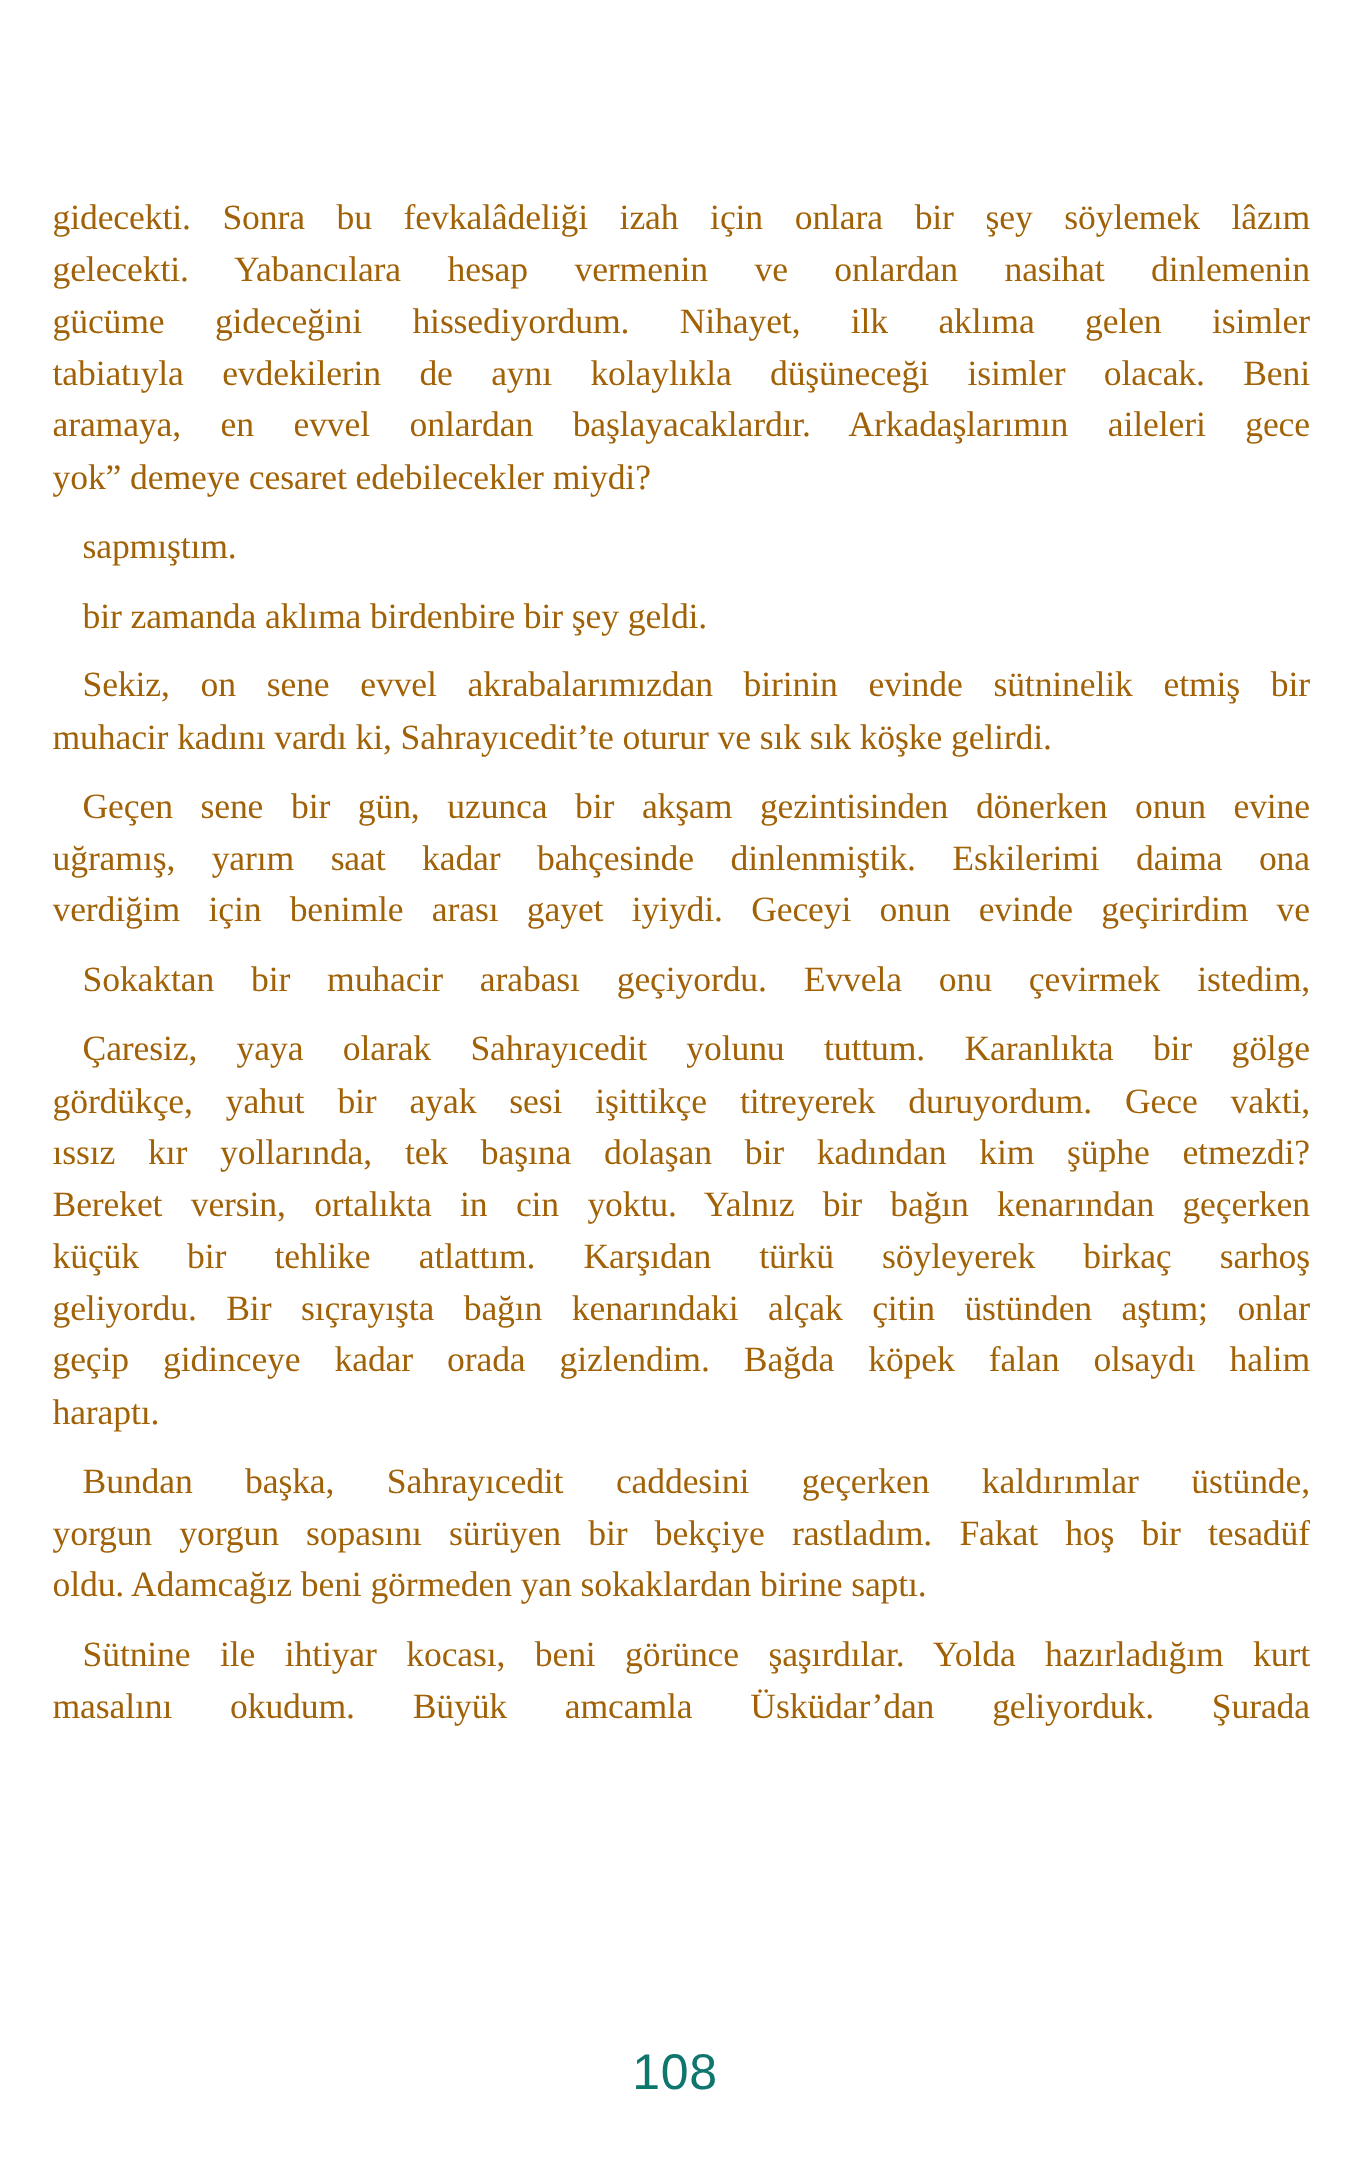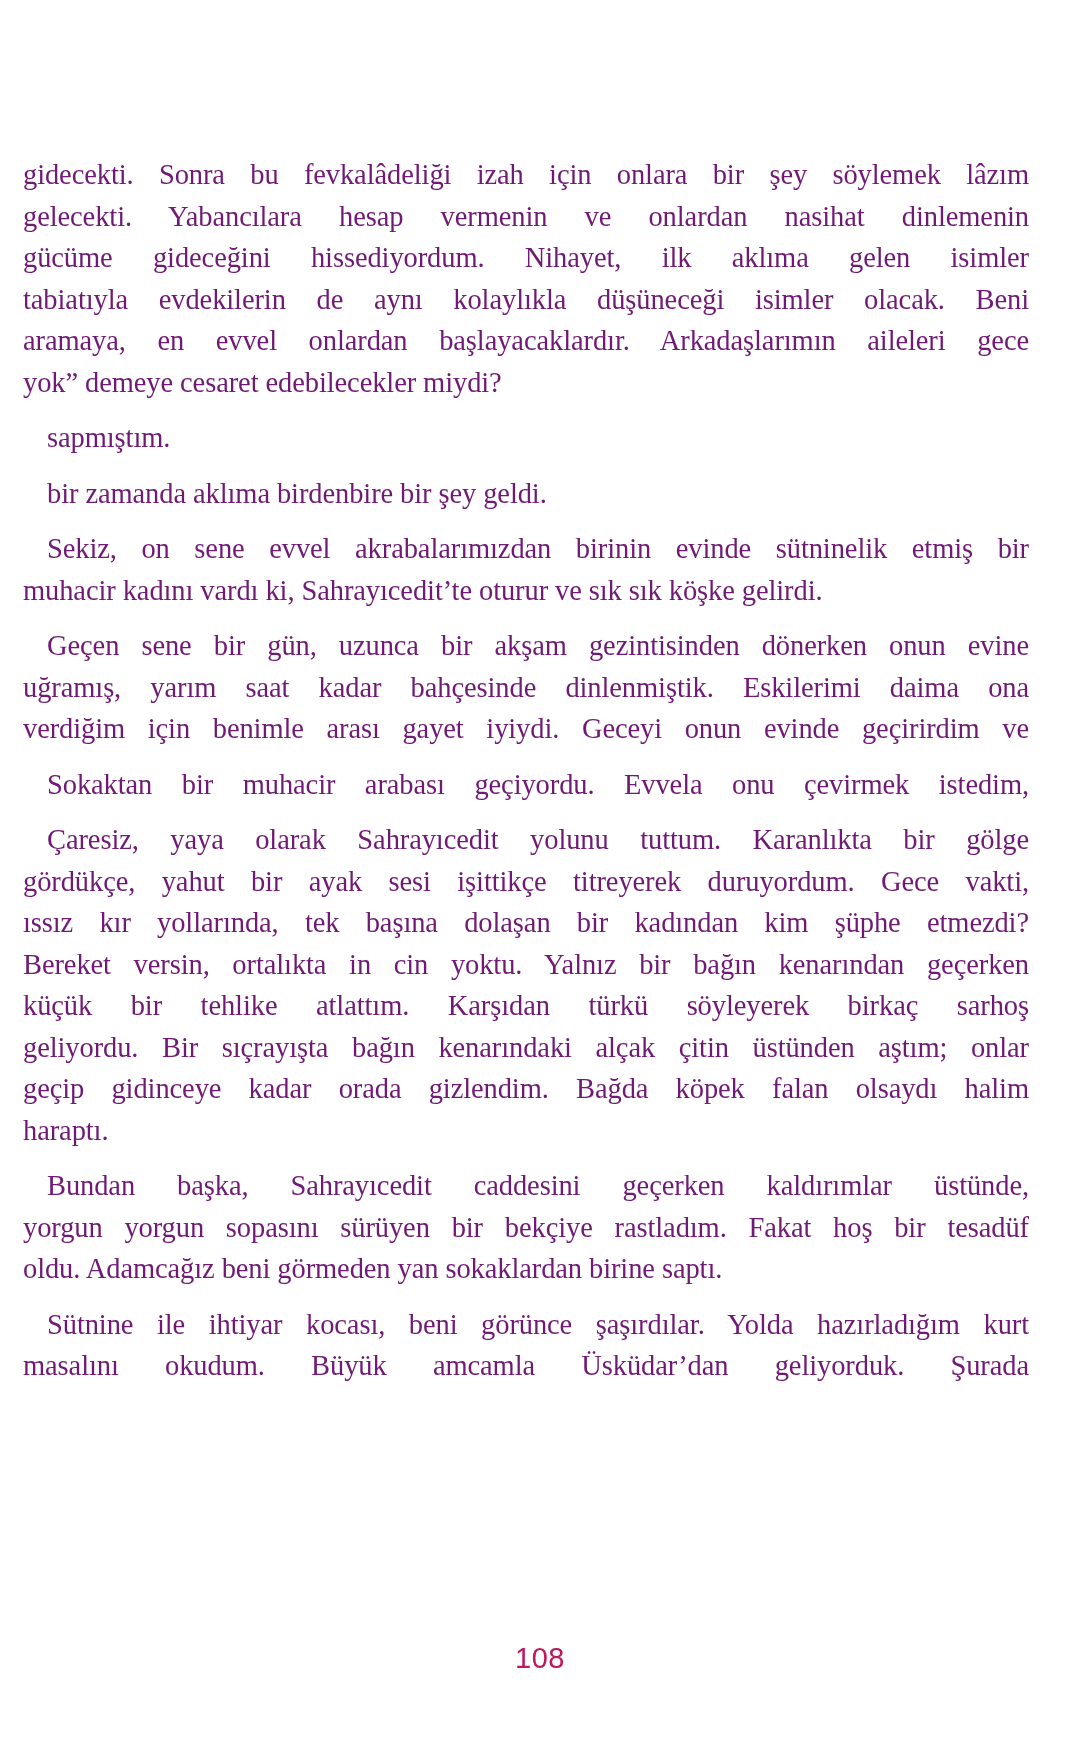--- a/index.html
+++ b/index.html
@@ -14,24 +14,24 @@
     overflow: hidden;
     font-family: "Liberation Serif", serif;
   }
   .book-page {
     position: absolute;
     inset: 0;
     background: #ffffff;
   }
   .text-block {
     position: absolute;
-    left: 23px;
+    left: 42px;
     top: 154px;
     width: 1006px;
-    color: #701a75;
+    color: #a16207;
     font-size: 28.5px;
     line-height: 41.5px;
     letter-spacing: -0.1px;
   }
   .paragraph {
     margin: 0;
     padding: 0;
   }
   .paragraph + .paragraph {
     margin-top: 14px;
@@ -52,23 +52,23 @@
   }
   .page-footer {
     position: absolute;
     left: 0;
     top: 1638px;
     width: 1080px;
     text-align: center;
   }
   .page-number {
     font-family: "Liberation Sans", sans-serif;
-    font-size: 29px;
+    font-size: 40px;
     line-height: 40px;
-    color: #be185d;
+    color: #0f766e;
     letter-spacing: 0.5px;
   }
 </style>
 </head>
 <body>
 
 <div class="book-page">
   <div class="text-block">
       <div class="paragraph">
         <div class="line">gidecekti. Sonra bu fevkalâdeliği izah için onlara bir şey söylemek lâzım</div>

